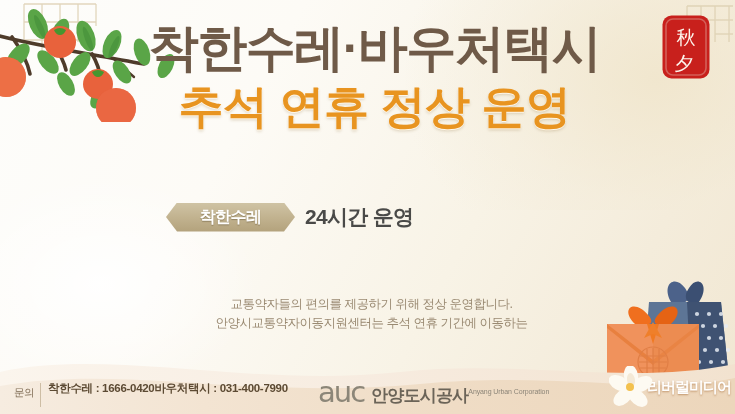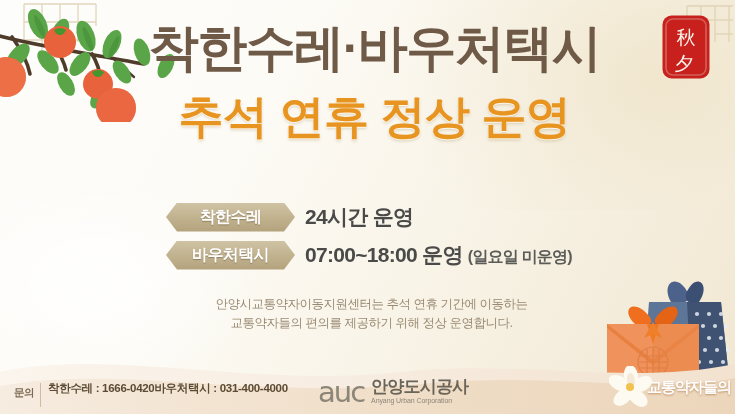--- a/index.html
+++ b/index.html
@@ -79,21 +79,21 @@
   .title-main {
     font-family: "Liberation Sans", sans-serif;
     font-size: 50px;
     font-weight: bold;
     letter-spacing: -1.5px;
     color: #6f5a48;
     line-height: 1.06;
     white-space: nowrap;
   }
   .title-sub {
-    margin-top: 17px;
+    margin-top: 7px;
     font-family: "Liberation Sans", sans-serif;
     font-size: 45px;
     font-weight: bold;
     letter-spacing: -0.5px;
     color: #e89420;
     line-height: 1.1;
     white-space: nowrap;
     text-shadow: 0 1px 0 #fff7e8, 0 2px 3px rgba(120,80,20,0.22);
   }
 
@@ -184,21 +184,21 @@
   }
   .contact {
     position: absolute;
     left: 14px;
     bottom: 7px;
     display: flex;
     align-items: flex-start;
   }
   .contact-label {
     font-size: 10.5px;
-    font-weight: bold;
+    font-weight: normal;
     color: #7d6a52;
     letter-spacing: -0.5px;
     margin-top: 5px;
   }
   .contact-bar {
     width: 1px;
     height: 24px;
     background: #cdbda4;
     margin: 2px 7px 0 6px;
   }
@@ -228,21 +228,21 @@
     font-weight: normal;
     color: #8e8madd;
     color: #8c8678;
     letter-spacing: -2px;
     line-height: 27px;
     font-family: "DejaVu Sans", sans-serif;
   }
   .auc-words {
     margin-left: 7px;
     display: flex;
-    flex-direction: column;
+    flex-direction: row;
     padding-bottom: 1px;
   }
   .auc-kr {
     font-size: 17px;
     font-weight: bold;
     color: #6b6458;
     letter-spacing: -0.8px;
     line-height: 18px;
   }
   .auc-en {
@@ -377,35 +377,26 @@
 
   <div class="services">
 
     <div class="svc-row">
       <div class="svc-badge">
         <span class="svc-badge-inner">착한수레</span>
       </div>
       <div class="svc-text">24시간 운영</div>
     </div>
 
-    <div class="svc-row">
-      <div class="svc-badge">
-        <span class="svc-badge-inner">바우처택시</span>
-      </div>
-      <div class="svc-text">
-        <span>07:00~18:00 운영</span>
-        <span class="svc-note">(일요일 미운영)</span>
-      </div>
-    </div>
 
   </div>
 
   <div class="body-copy">
+    <p>교통약자들의 편의를 제공하기 위해 정상 운영합니다.</p>
     <p>안양시교통약자이동지원센터는 추석 연휴 기간에 이동하는</p>
-    <p>교통약자들의 편의를 제공하기 위해 정상 운영합니다.</p>
   </div>
 
   <svg class="gifts" width="140" height="120" viewBox="0 0 140 120">
 
     <path d="M54 36 L126 36 L134 112 L48 112 Z" fill="#5d7596"></path>
     <path d="M92 36 L126 36 L134 112 L96 112 Z" fill="#3f5272"></path>
     <g fill="#e7ecf4" opacity="0.85">
       <circle cx="102" cy="48" r="2.1"></circle>
         <circle cx="114" cy="48" r="2.1"></circle>
         <circle cx="126" cy="48" r="2.1"></circle>
@@ -461,21 +452,21 @@
     <path d="M0 44 C120 22, 250 58, 420 42 C560 29, 650 54, 735 36 L735 72 L0 72 Z" fill="url(#fgrad)"></path>
   </svg>
 
   <div class="footer-content">
 
     <div class="contact">
       <span class="contact-label">문의</span>
       <span class="contact-bar"></span>
       <span class="contact-lines">
         <span>착한수레 : 1666-0420</span>
-        <span>바우처택시 : 031-400-4000</span>
+        <span>바우처택시 : 031-400-7990</span>
       </span>
     </div>
 
     <div class="auc-logo">
       <span class="auc-mark">auc</span>
       <span class="auc-words">
         <span class="auc-kr">안양도시공사</span>
         <span class="auc-en">Anyang Urban Corporation</span>
       </span>
     </div>
@@ -487,18 +478,18 @@
           <ellipse cx="33" cy="18" rx="7" ry="11" transform="rotate(62 33 18)"></ellipse>
           <ellipse cx="29" cy="32" rx="7" ry="11" transform="rotate(130 29 32)"></ellipse>
           <ellipse cx="14" cy="31" rx="7" ry="11" transform="rotate(-130 14 31)"></ellipse>
           <ellipse cx="10" cy="17" rx="7" ry="11" transform="rotate(-62 10 17)"></ellipse>
         </g>
         <g fill="#f2e6d0" opacity="0.8">
           <ellipse cx="22" cy="14" rx="4" ry="7" transform="rotate(-8 22 14)"></ellipse>
         </g>
         <circle cx="21" cy="21" r="4" fill="#f3c14e"></circle>
       </svg>
-      <span class="lm-text">교통약자들의</span>
+      <span class="lm-text">리버럴미디어</span>
     </div>
 
   </div>
 
 </div>
 
 </body></html>

